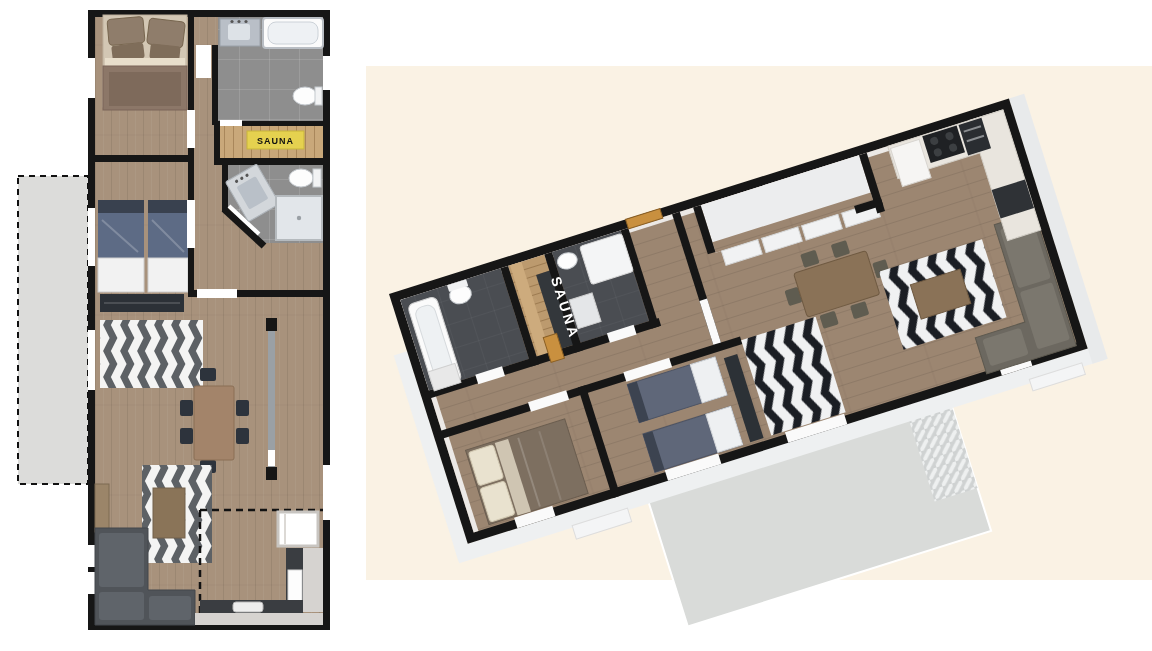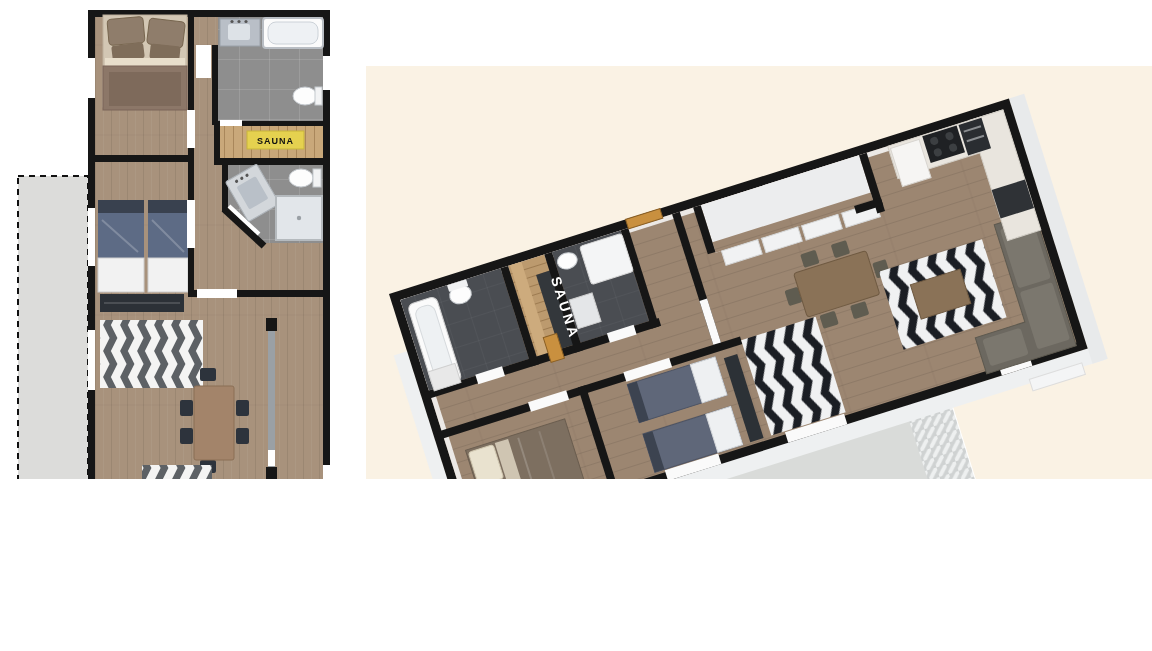--- a/index.html
+++ b/index.html
@@ -1,16 +1,16 @@
 <!DOCTYPE html>
 <html><head>
 <meta charset="utf-8">
 <style>
   html,body{margin:0;padding:0;background:#ffffff;}
-  .stage{position:relative;width:1152px;height:479px;background:#ffffff;overflow:hidden;
+  .stage{position:relative;width:1152px;height:651px;background:#ffffff;overflow:hidden;
          font-family:"Liberation Sans","DejaVu Sans",sans-serif;}
   svg{display:block;}
   text{font-family:"Liberation Sans","DejaVu Sans",sans-serif;}
 </style>
 </head>
 <body>
 
 <div class="stage">
 <svg width="1152" height="651" viewBox="0 0 1152 651">
   <defs>

